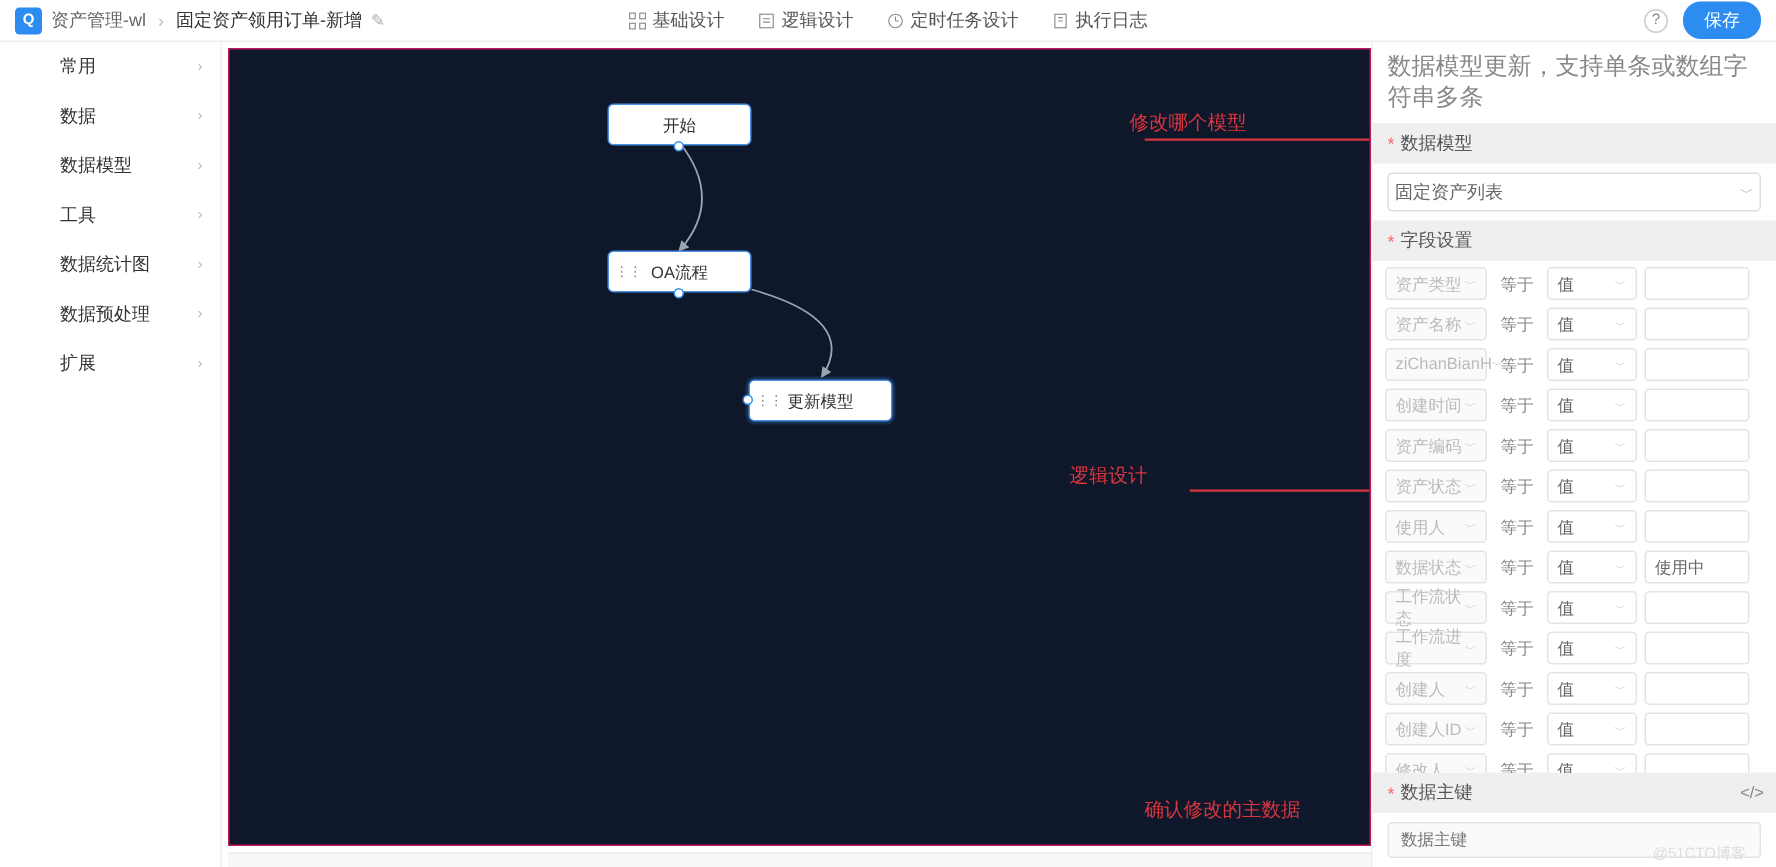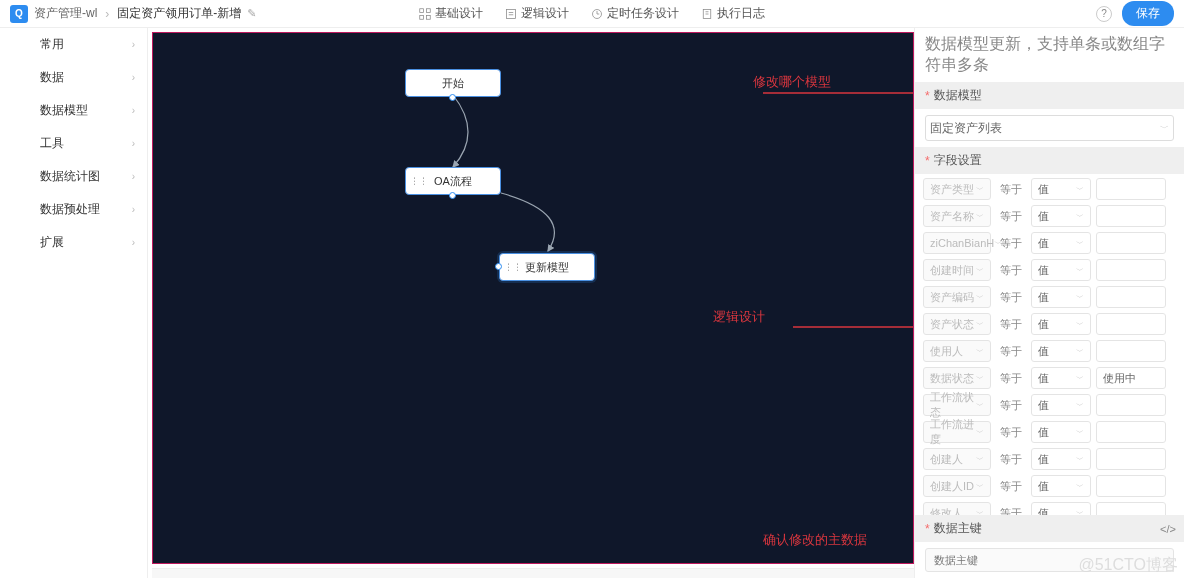--- a/index.html
+++ b/index.html
@@ -60,21 +60,21 @@
   .fields { padding: 4px 8px; display: flex; flex-direction: column; gap: 5px; overflow-y: auto; flex: 1; }
   .frow { display: flex; align-items: center; gap: 5px; }
   .mini-sel { height: 22px; border: 1px solid #e4e4e4; border-radius: 3px; background: #fafafa; display: flex; align-items: center; justify-content: space-between; padding: 0 6px; color: #bbb; font-size: 11px; }
   .mini-sel.on { background: #fff; color: #666; }
   .mini-sel .chev { font-size: 8px; color: #ccc; }
   .fcol1 { width: 68px; }
   .fcol2 { width: 30px; text-align: center; color: #888; font-size: 11px; }
   .fcol3 { width: 60px; }
   .fcol4 { width: 70px; height: 22px; border: 1px solid #e4e4e4; border-radius: 3px; background: #fff; padding: 0 6px; font-size: 11px; color: #666; display:flex; align-items:center; }
   .pk-input { width: 100%; height: 24px; border: 1px solid #e4e4e4; border-radius: 3px; background: #fafafa; padding: 0 8px; color: #bbb; font-size: 11px; }
-  .watermark { position: absolute; right: 6px; bottom: 2px; color: #ddd; font-size: 16px; }
+  .watermark { position: absolute; right: 20px; bottom: 2px; color: #ddd; font-size: 10px; }
 </style>
 </head>
 <body>
 
 <div class="topbar">
   <div class="app-icon">Q</div>
   <span class="crumb">资产管理-wl</span>
   <span class="crumb-sep">›</span>
   <span class="crumb crumb-last">固定资产领用订单-新增</span>
   <span class="edit-icon">✎</span>

